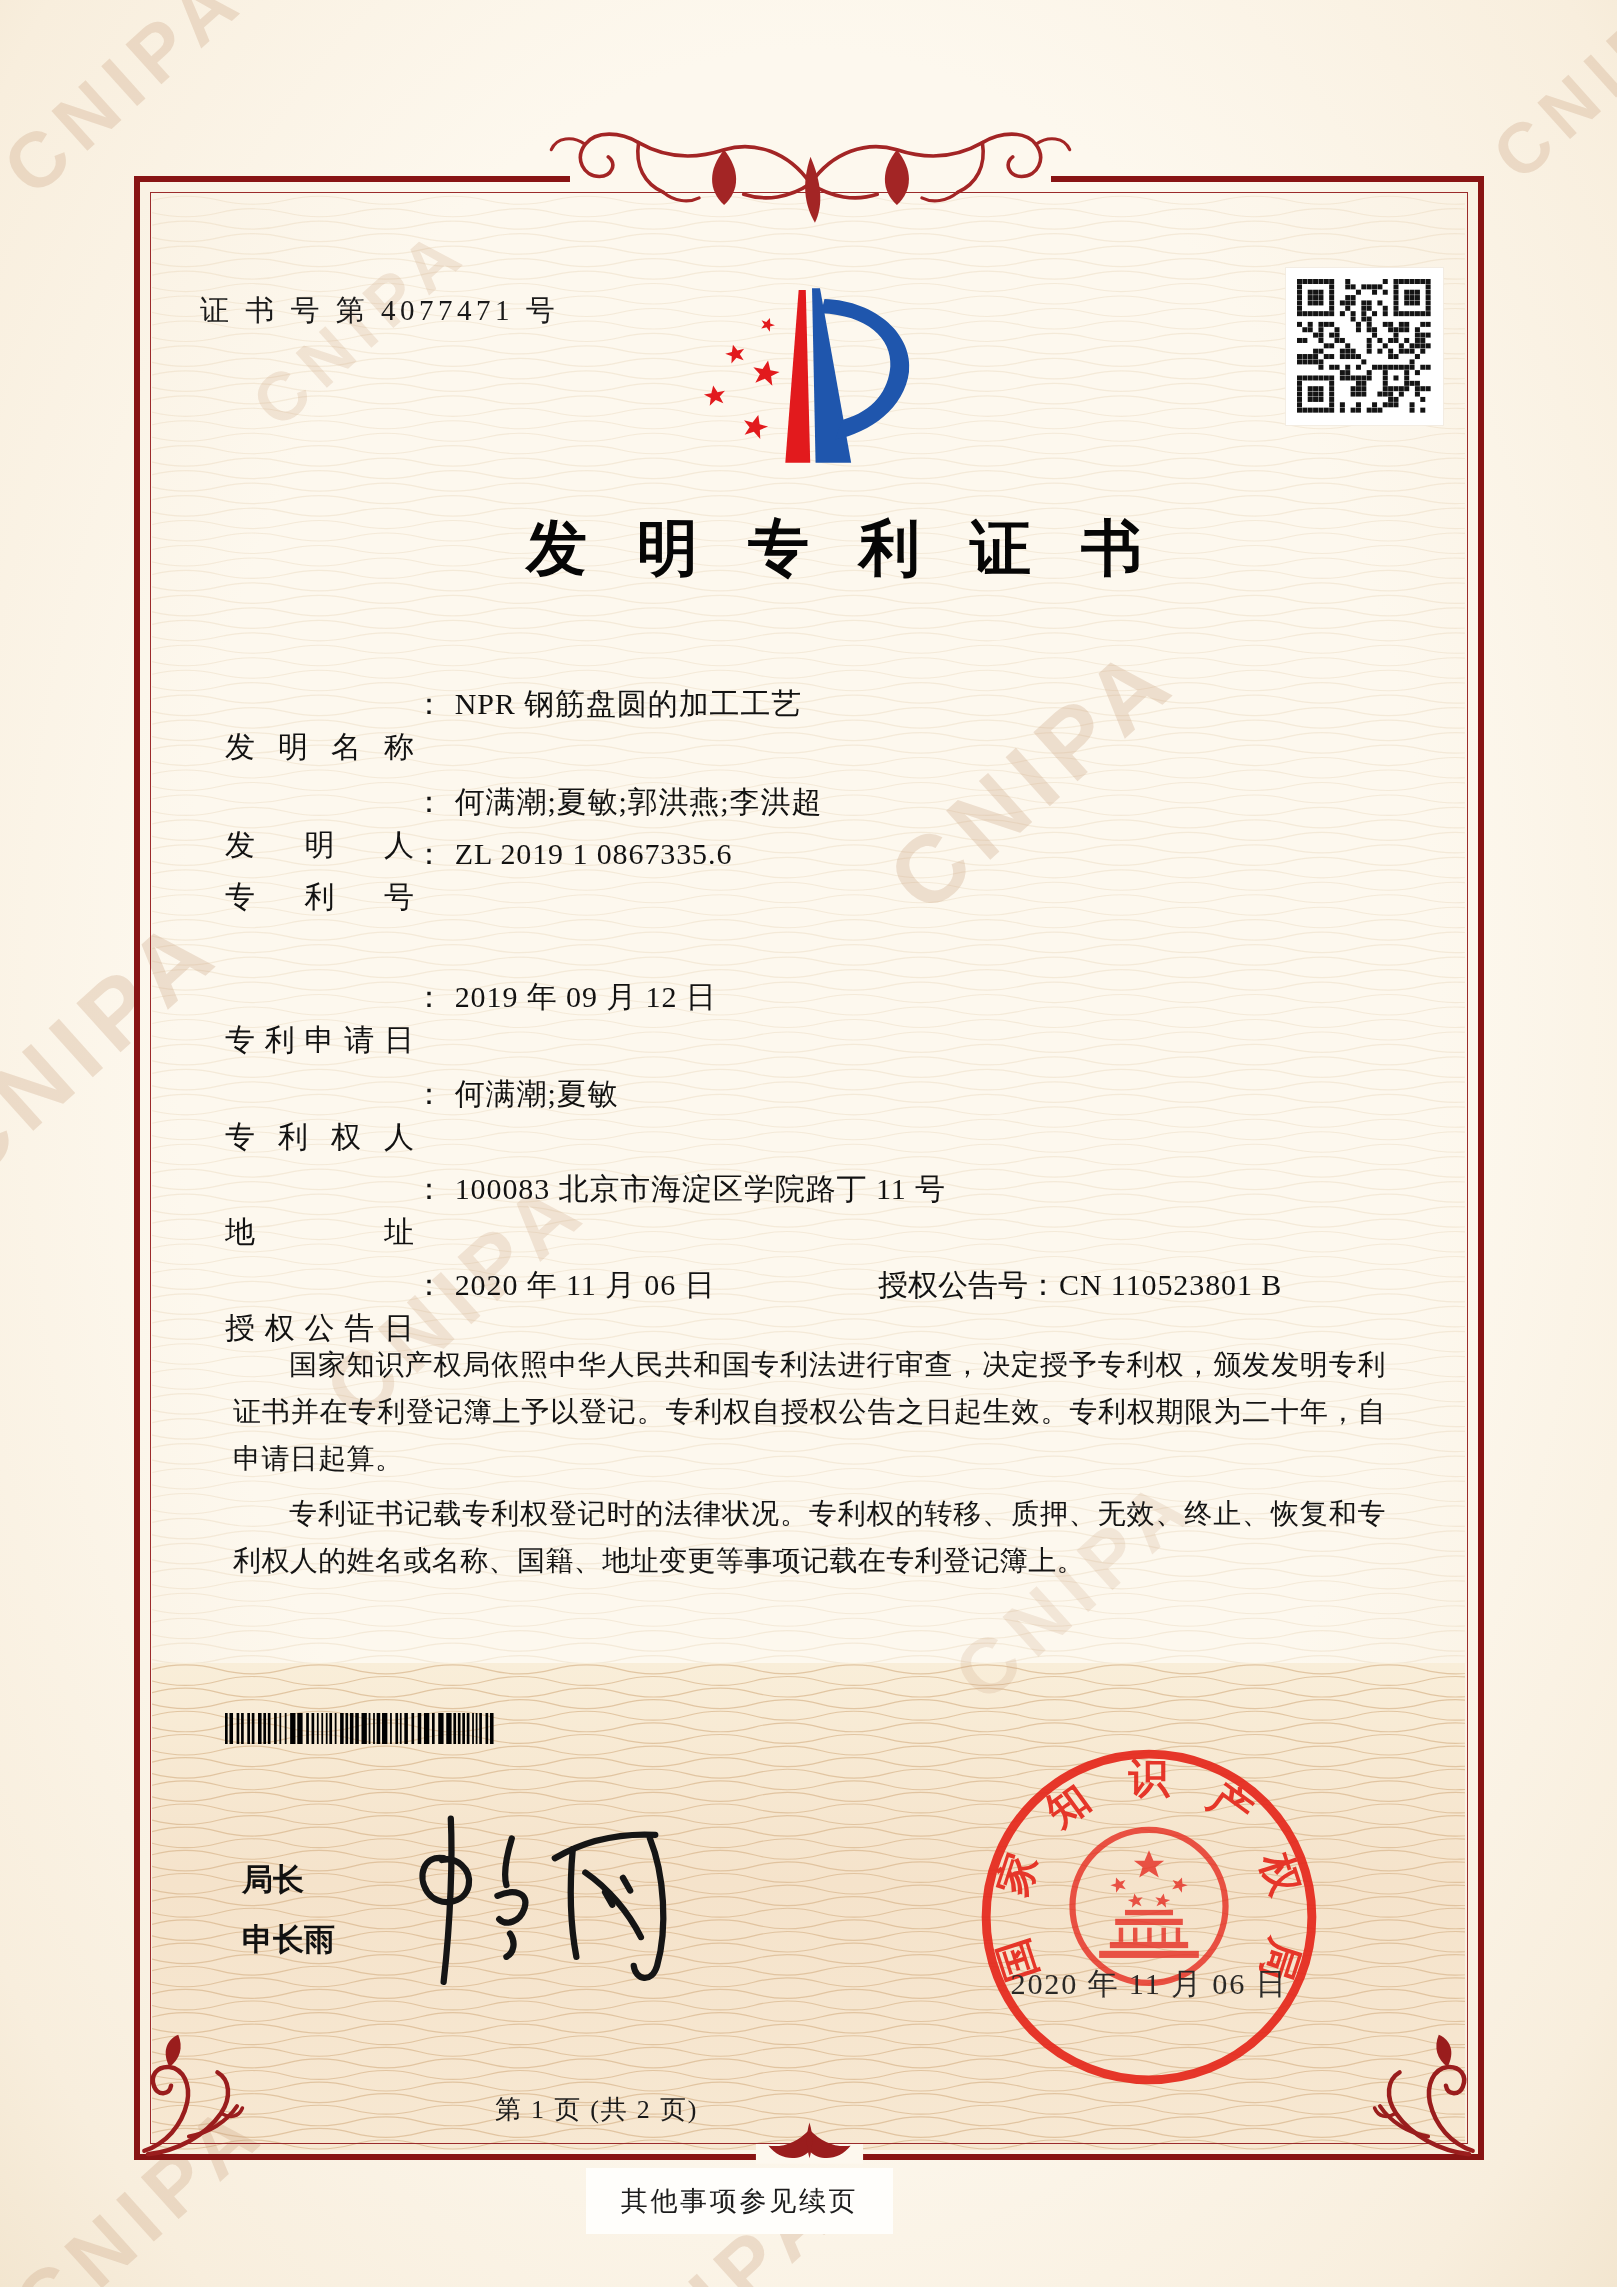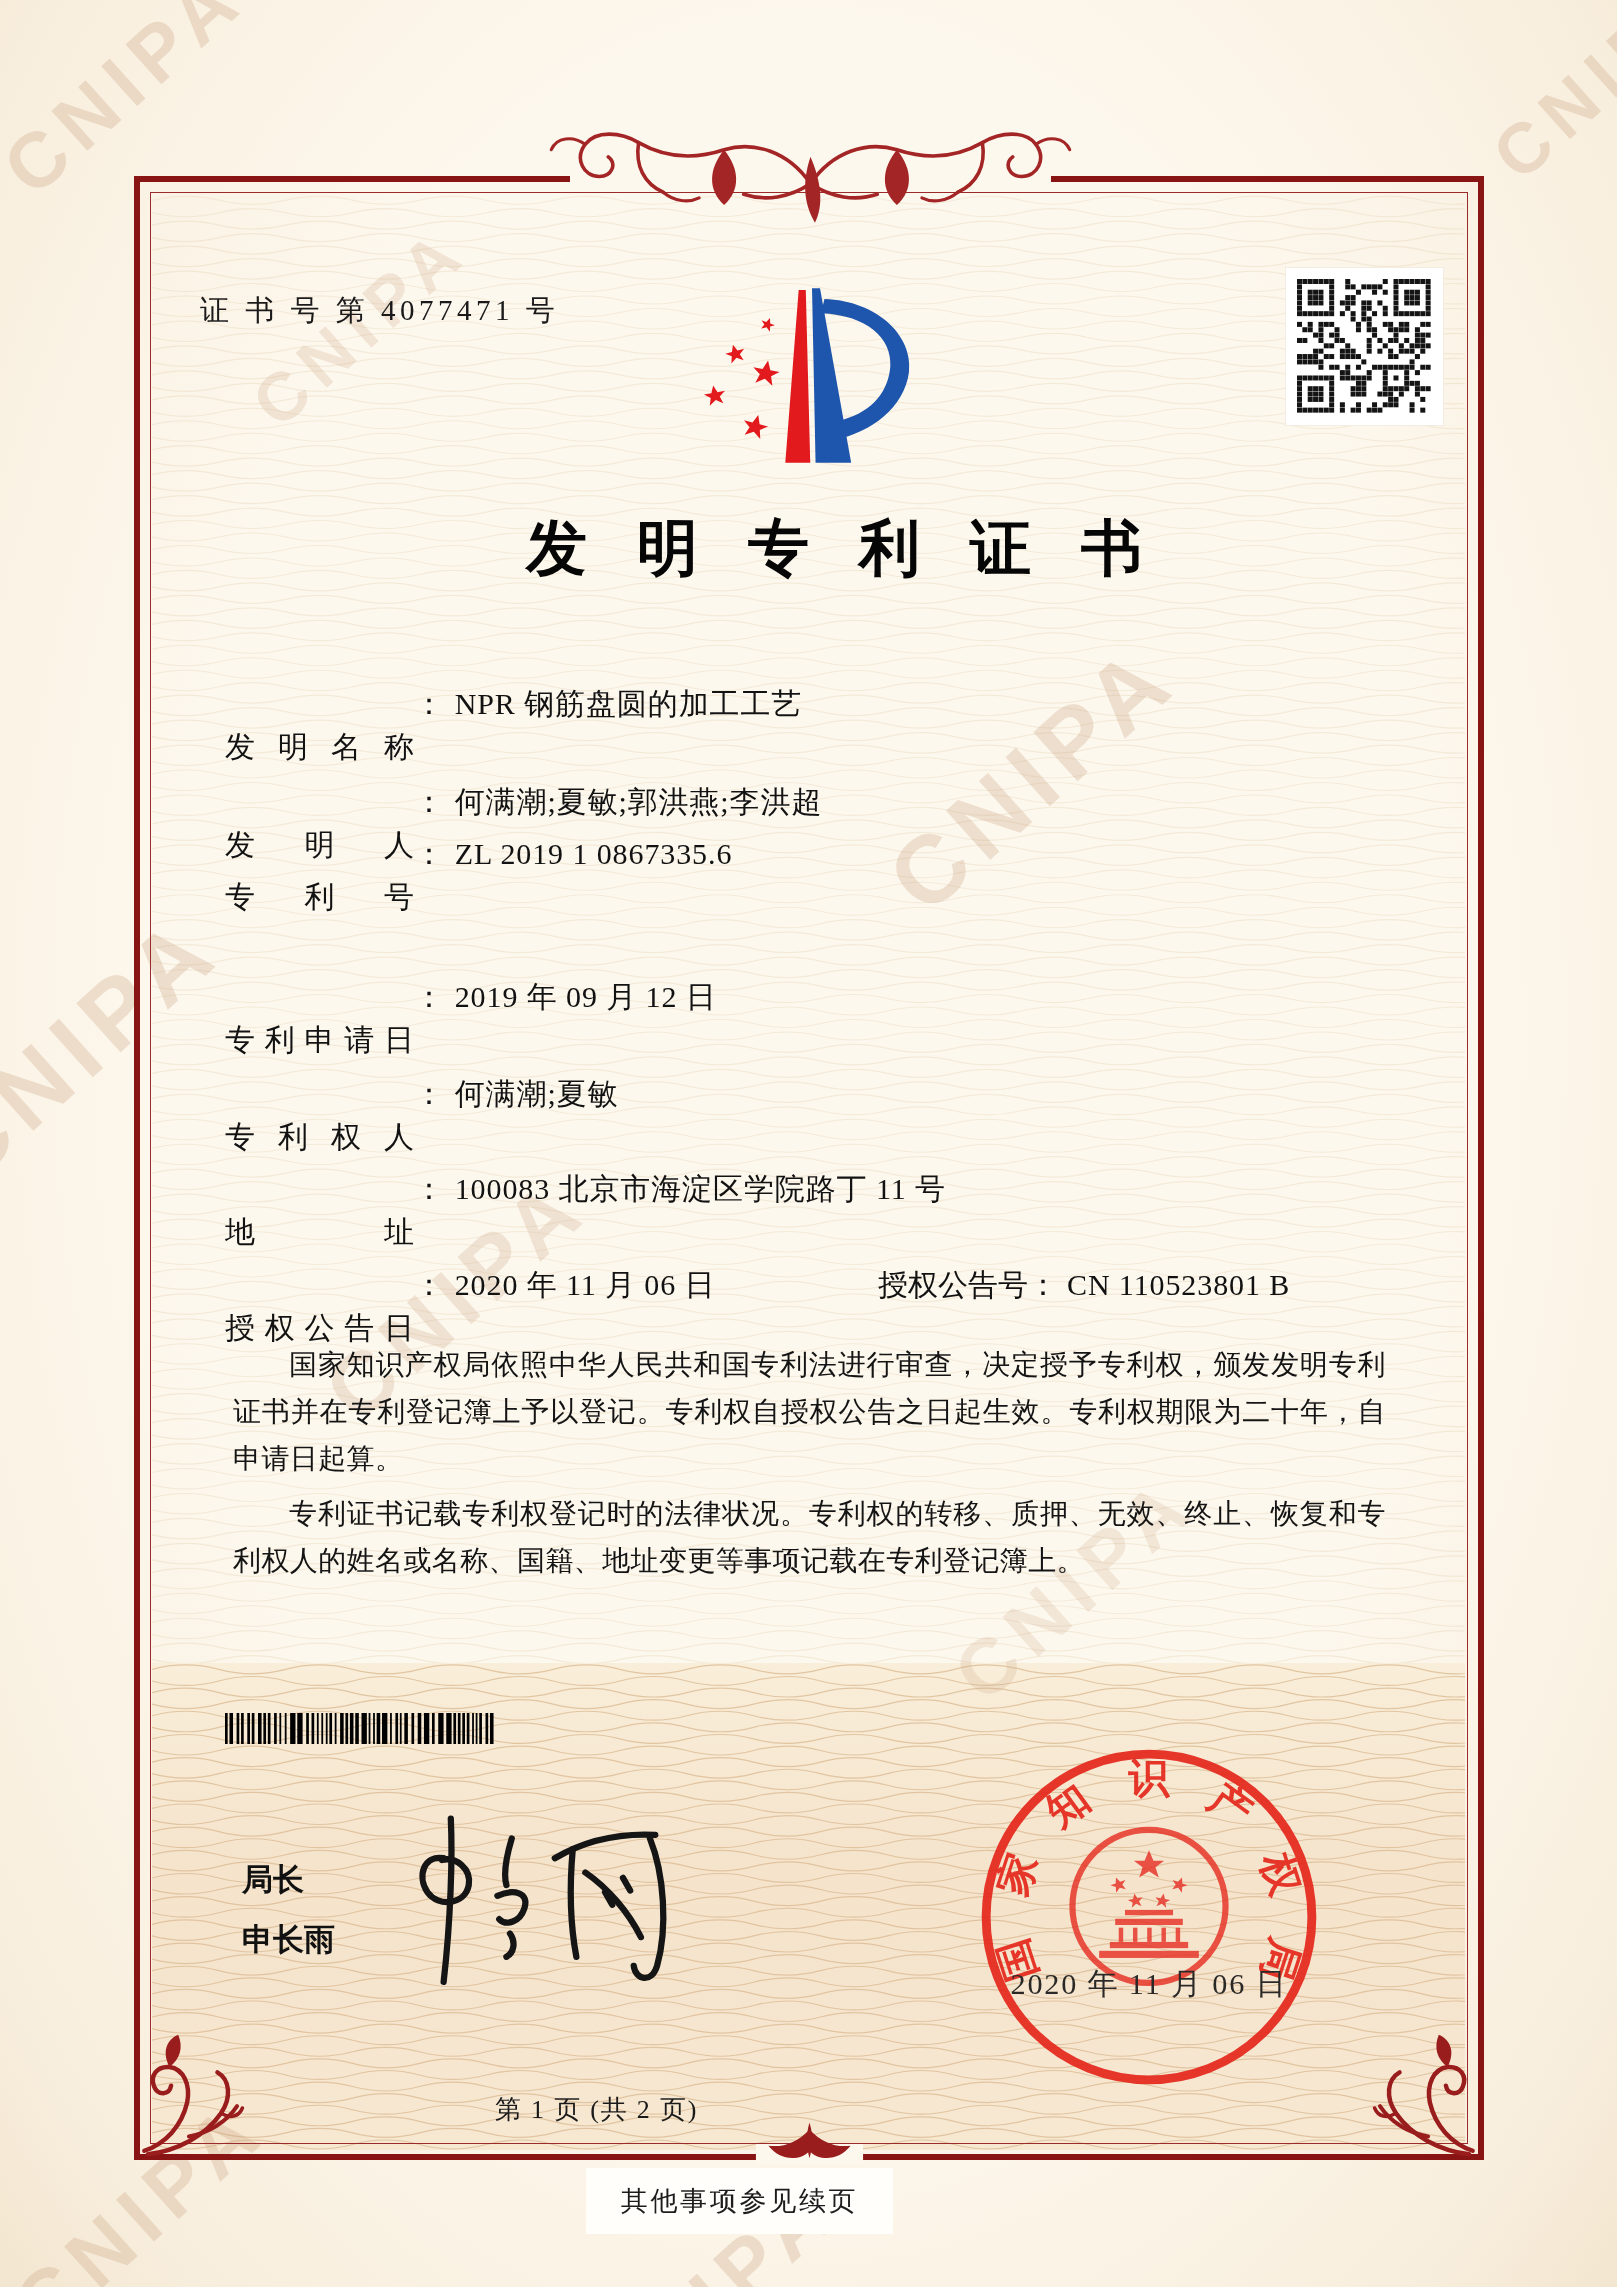--- a/index.html
+++ b/index.html
@@ -26,21 +26,21 @@
   .logo{left:691px;top:274px;width:226px;height:219px;}
   .qr{left:1286px;top:268px;width:157px;height:157px;background:#fff;box-shadow:0 0 0 0.9px #f2ece2;}
   .qr svg{position:absolute;left:10.7px;top:10.7px;}
   .title{left:134px;top:508px;width:1350px;padding-left:50px;box-sizing:content-box;
     text-align:center;font-size:61px;font-weight:bold;letter-spacing:50px;color:#060606;}
   
   .frow{position:absolute;left:225px;font-size:30px;color:#121212;white-space:nowrap;}
   .frow .flabel{display:inline-block;width:189px;text-align:justify;text-align-last:justify;vertical-align:top;margin-top:43px;}
   .frow .fvalue{margin-left:10.7px;letter-spacing:0.9px;}
   .frow2{position:absolute;left:878px;font-size:30px;white-space:nowrap;}
-  .frow2 .fvalue{margin-left:9px;letter-spacing:0.9px;}
+  .frow2 .fvalue{margin-left:1px;letter-spacing:0.9px;}
   
   .paras{left:225px;top:1333px;width:1169px;font-size:28px;line-height:47px;text-align:justify;color:#141414;}
   .paras p{margin:8px;text-indent:2em;letter-spacing:0.4px;}
   
   .barcode{left:225px;top:1713px;width:273px;height:31px;}
   .off-title{left:242px;top:1859px;font-size:31px;font-weight:600;font-family:"Liberation Sans","DejaVu Sans",sans-serif;color:#111;}
   .off-name{left:242px;top:1919px;font-size:31px;font-weight:600;font-family:"Liberation Sans","DejaVu Sans",sans-serif;color:#111;}
   .signature{left:397px;top:1802px;width:278px;height:185px;}
   .seal{left:971px;top:1739px;width:356px;height:356px;opacity:.93;}
   .page-info{left:495px;top:2092px;width:472px;font-size:26px;letter-spacing:1.8px;color:#1a1a1a;}

